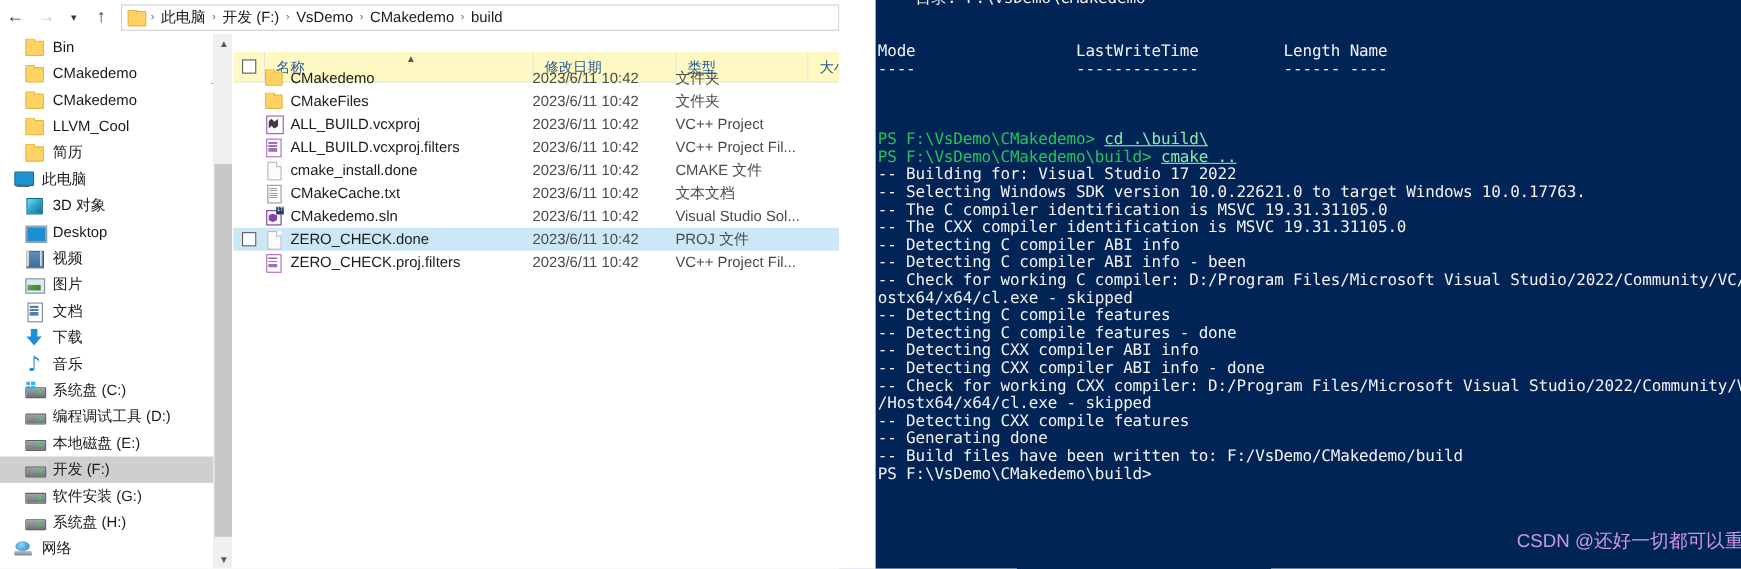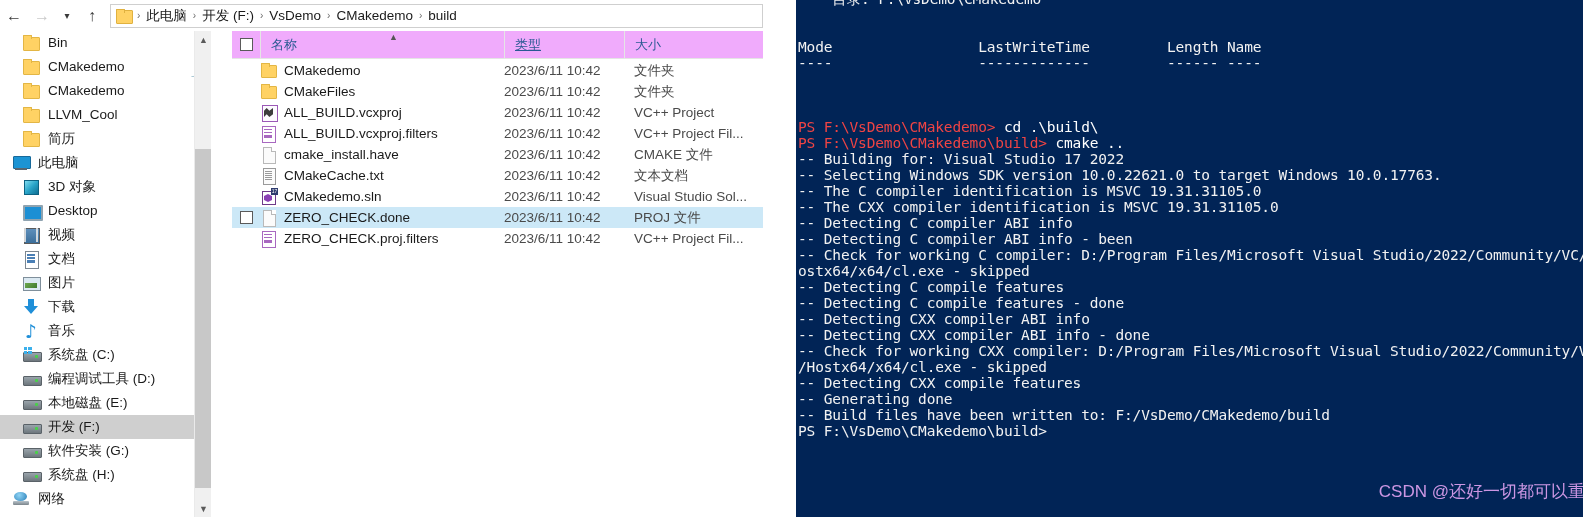--- a/index.html
+++ b/index.html
@@ -85,21 +85,20 @@
     padding: 0 3px;
     flex: none;
   }
 
   
   #explorer-body {
     position: absolute;
     left: 0; top: 31px;
     width: 763px; height: 486px;
     display: flex;
-    gap: 20px;
   }
 
   
   #navpane {
     width: 211px;
     height: 486px;
     position: relative;
     background: #ffffff;
     overflow: hidden;
     flex: none;
@@ -298,25 +297,25 @@
   #listpane {
     flex: 1 1 auto;
     height: 486px;
     position: relative;
     background: #ffffff;
     overflow: hidden;
     border-left: 1px solid #ffffff;
   }
   #col-header {
     position: absolute;
-    left: 0; top: 0; right: 0;
+    left: 0; top: 16px; right: 0;
     height: 28px;
     display: flex;
     align-items: center;
-    background: #f0abfc;
+    background: #fef9c3;
     border-bottom: 1px solid #e5e5e5;
     font-size: 13px;
     color: #2a5a93;
   }
   .col {
     height: 28px;
     display: flex; align-items: center;
     border-left: 1px solid #e5e5e5;
     padding-left: 10px;
     position: relative;
@@ -476,22 +475,22 @@
   }
   .tline {
     height: 16px;
     line-height: 16px;
     font-size: 14.5px;
     color: #f2f2f2;
     white-space: pre;
     letter-spacing: -0.15px;
     padding-left: 2px;
   }
-  .tline .pfx { color: #ef4444; }
-  .tline .cmdtxt { color: #ffffff; }
+  .tline .pfx { color: #22c55e; }
+  .tline .cmdtxt { color: #86efac; text-decoration: underline; }
   #watermark {
     position: absolute;
     right: 14px; bottom: 14px;
     font-size: 17px;
     color: #f0abfc;
     font-family: "Liberation Sans", sans-serif;
     opacity: .85;
     white-space: nowrap;
   }
 </style>
@@ -556,26 +555,26 @@
             </div>
             <div class="tree-item lvl2">
               <span class="ico ico-desktop"></span>
               <span class="lbl">Desktop</span>
             </div>
             <div class="tree-item lvl2">
               <span class="ico ico-video"></span>
               <span class="lbl">视频</span>
             </div>
             <div class="tree-item lvl2">
+              <span class="ico ico-pic"></span>
+              <span class="lbl">图片</span>
+            </div>
+            <div class="tree-item lvl2">
               <span class="ico ico-doc"></span>
               <span class="lbl">文档</span>
-            </div>
-            <div class="tree-item lvl2">
-              <span class="ico ico-pic"></span>
-              <span class="lbl">图片</span>
             </div>
             <div class="tree-item lvl2">
               <span class="ico ico-dl"></span>
               <span class="lbl">下载</span>
             </div>
             <div class="tree-item lvl2">
               <span class="ico ico-music"></span>
               <span class="lbl">音乐</span>
             </div>
             <div class="tree-item lvl2">
@@ -619,20 +618,23 @@
       </div>
 
       <div id="listpane">
         <div id="col-header">
           <div class="col" id="col-check">
             <span class="chkbox"></span>
           </div>
           <div class="col" id="col-name">
             <span>名称</span>
             <span id="sort-caret">▲</span>
+          </div>
+          <div class="col" id="col-date">
+            <span>修改日期</span>
           </div>
           <div class="col" id="col-type">
             <span>类型</span>
           </div>
           <div class="col" id="col-size">
             <span>大小</span>
           </div>
         </div>
         <div id="filelist">
             <div class="frow">
@@ -682,21 +684,21 @@
               <div class="fcell f-date">2023/6/11 10:42</div>
               <div class="fcell f-type">VC++ Project Fil...</div>
               <div class="fcell f-size"></div>
             </div>
             <div class="frow">
               <div class="fcell f-check">
                 <span class="chkbox"></span>
               </div>
               <div class="fcell f-name">
                 <span class="fico fi-blank"></span>
-                <span>cmake_install.have</span>
+                <span>cmake_install.done</span>
               </div>
               <div class="fcell f-date">2023/6/11 10:42</div>
               <div class="fcell f-type">CMAKE 文件</div>
               <div class="fcell f-size"></div>
             </div>
             <div class="frow">
               <div class="fcell f-check">
                 <span class="chkbox"></span>
               </div>
               <div class="fcell f-name">

